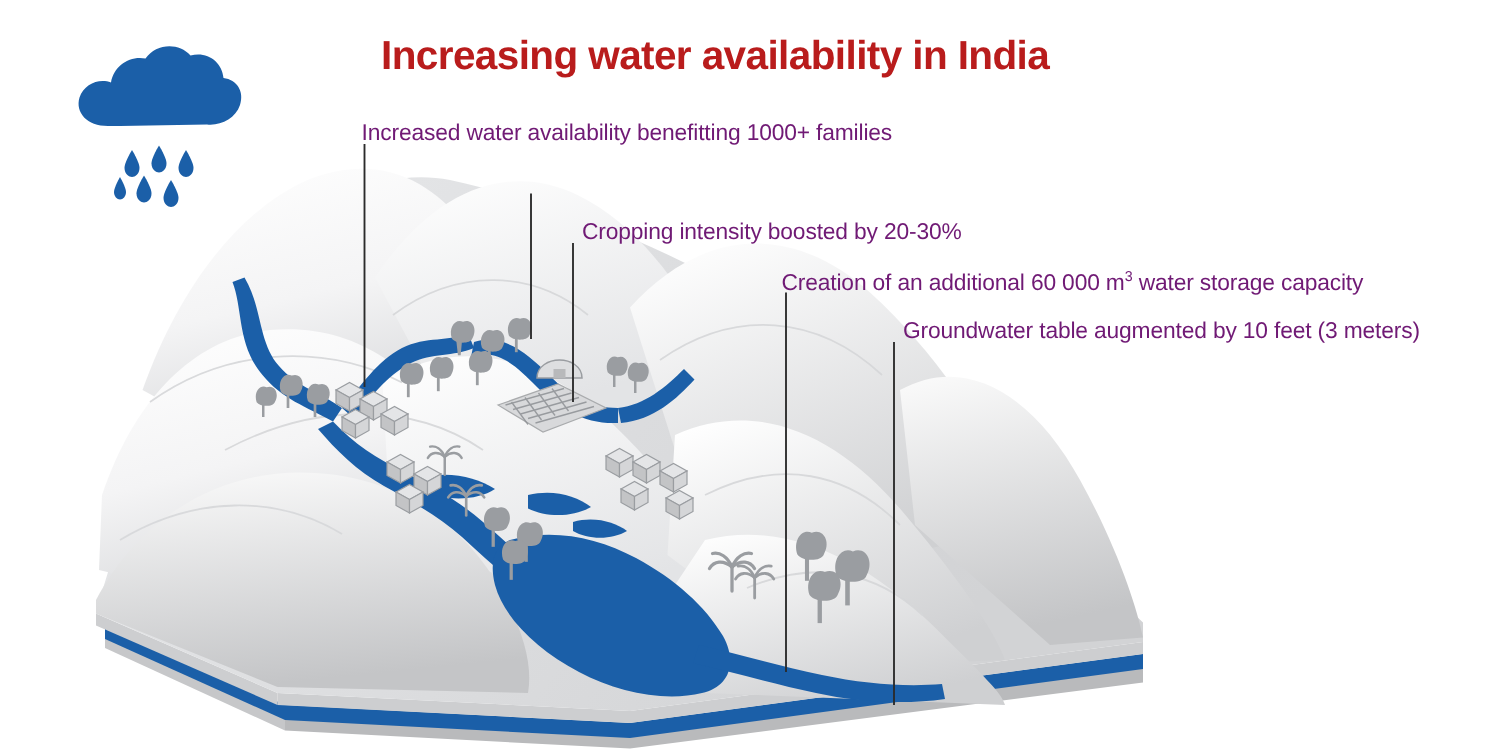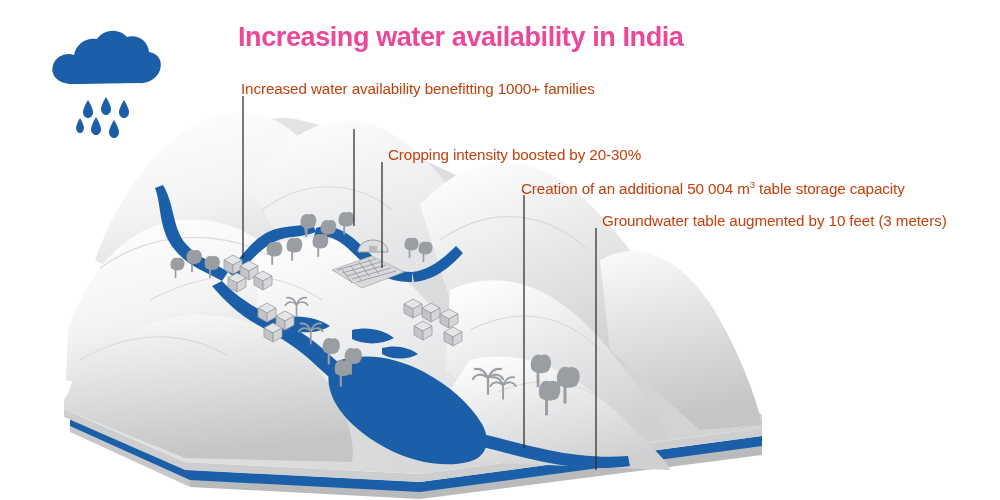--- a/index.html
+++ b/index.html
@@ -2,27 +2,27 @@
 <html><head>
 <meta charset="utf-8">
 <style>
   html,body{margin:0;padding:0;background:#ffffff;}
   body{width:1000px;height:500px;overflow:hidden;
        font-family:"Liberation Sans","DejaVu Sans",sans-serif;}
   #stage{position:relative;width:1000px;height:500px;background:#ffffff;}
   #art{position:absolute;left:0;top:0;width:1000px;height:500px;}
 
   .title{
-    position:absolute; left:238px; top:22px;
-    font-size:27px; font-weight:bold; color:#ec4899;
+    position:absolute; left:254px; top:22px;
+    font-size:27px; font-weight:bold; color:#b91c1c;
     letter-spacing:-0.4px; white-space:nowrap;
   }
   .callout{
     position:absolute;
-    font-size:15.2px; color:#c2410c; white-space:nowrap;
+    font-size:15.2px; color:#701a75; white-space:nowrap;
     letter-spacing:-0.1px;
   }
   .callout sup{font-size:9.5px; vertical-align:super;}
   .c1{left:241px; top:80px;}
   .c2{left:347px; top:113px;}
   .c3{left:388px; top:146px;}
   .c4{left:521px; top:179px;}
   .c5{left:602px; top:212px;}
 </style>
 </head>
@@ -379,17 +379,17 @@
     </g>
   </svg>
 
   <div class="title">Increasing water availability in India</div>
 
   <div class="callout c1">Increased water availability benefitting 1000+ families</div>
 
 
   <div class="callout c3">Cropping intensity boosted by 20-30%</div>
 
-  <div class="callout c4"><span>Creation of an additional 50 004 m</span><sup>3</sup><span> table storage capacity</span></div>
+  <div class="callout c4"><span>Creation of an additional 60 000 m</span><sup>3</sup><span> water storage capacity</span></div>
 
   <div class="callout c5">Groundwater table augmented by 10 feet (3 meters)</div>
 
 </div>
 
 </body></html>

